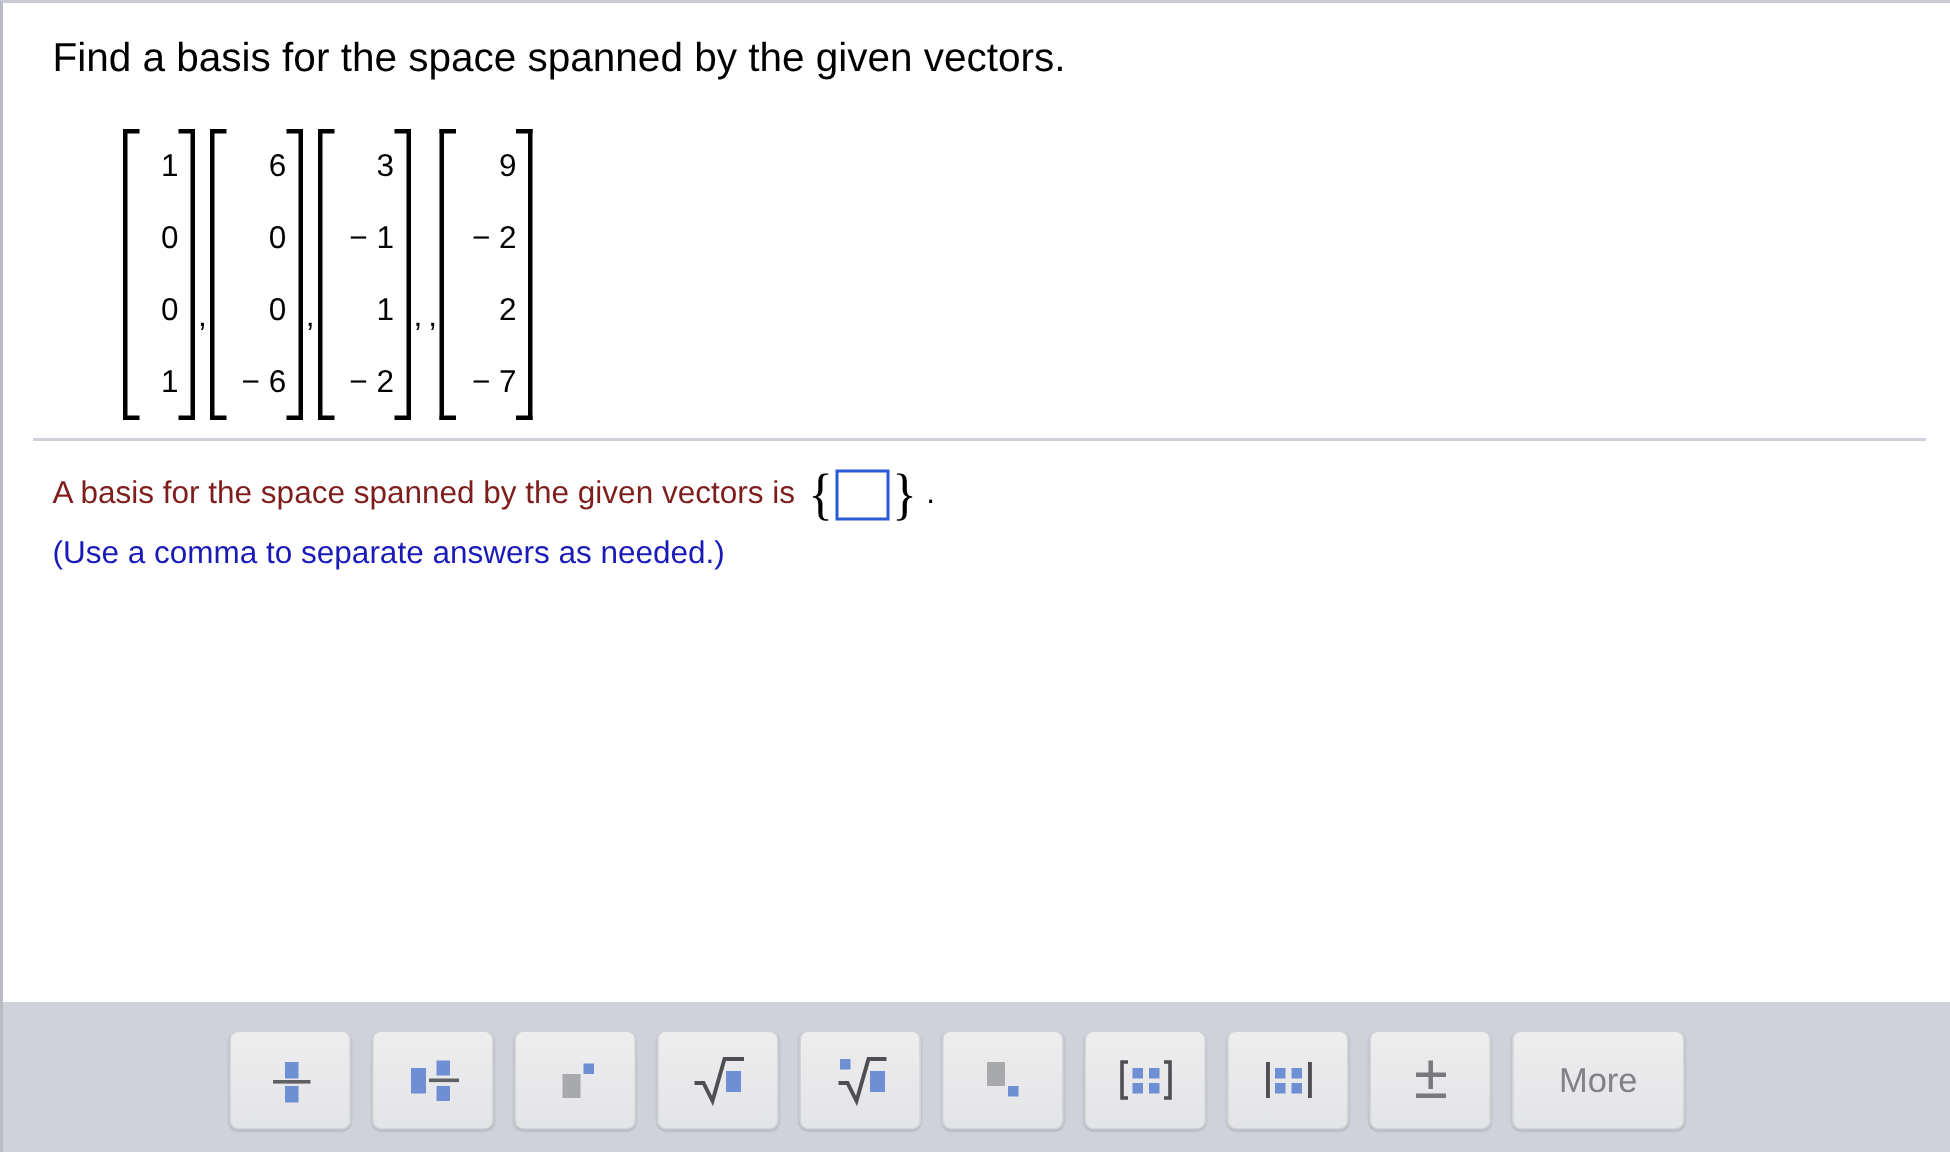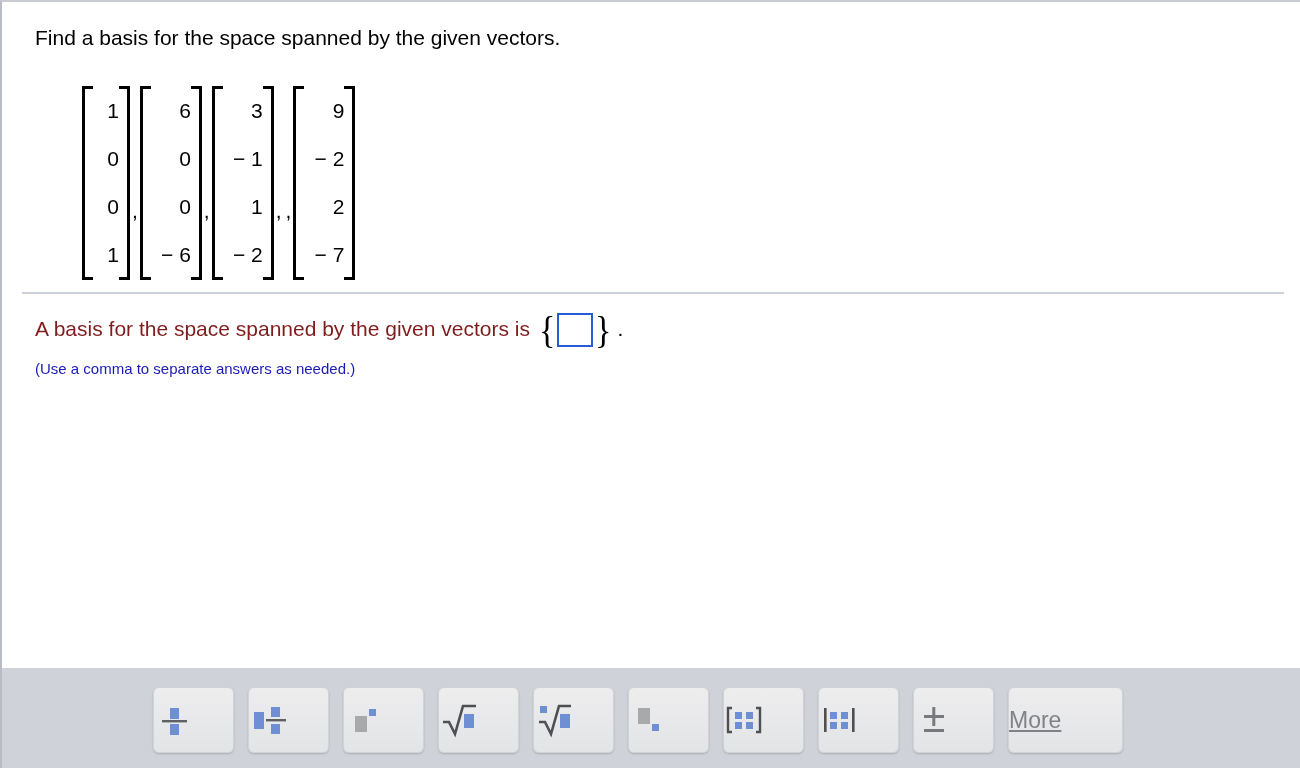--- a/index.html
+++ b/index.html
@@ -33,21 +33,21 @@
     left: 0; top: 0;
     width: 1300px;
     height: 666px;
     background: #ffffff;
   }
 
   #prompt {
     position: absolute;
     left: 33px;
     top: 22px;
-    font-size: 21px;
+    font-size: 27px;
     color: #000000;
     line-height: 28px;
     white-space: nowrap;
     text-align: center;
   }
 
   
   #vectors {
     position: absolute;
     left: 80px;
@@ -167,21 +167,21 @@
     padding: 0;
     font-size: 18px;
     font-family: "Liberation Sans", sans-serif;
     color: #000;
     outline: none;
   }
   #period { color: #000; margin-left: 2px; }
 
   #answer-hint {
     margin-top: 8px;
-    font-size: 15px;
+    font-size: 21px;
     color: #1a1ab8;
     line-height: 30px;
     white-space: nowrap;
   }
 
   
   #toolbar {
     position: absolute;
     left: 0;
     top: 666px;
@@ -201,24 +201,23 @@
 
   .tool-btn {
     width: 81px;
     height: 66px;
     background: linear-gradient(#ededee, #e3e4e6);
     border: 1px solid #d2d3d6;
     border-radius: 6px;
     box-shadow: 0 1px 2px rgba(0,0,0,0.18);
     display: flex;
     align-items: center;
-    justify-content: flex-start;
+    justify-content: center;
     box-sizing: border-box;
     cursor: pointer;
-    text-decoration: underline;
   }
   .tool-btn.more {
     width: 115px;
     font-size: 23px;
     color: #808287;
   }
 
   .tool-btn svg { display: block; }
 </style>
 </head>

